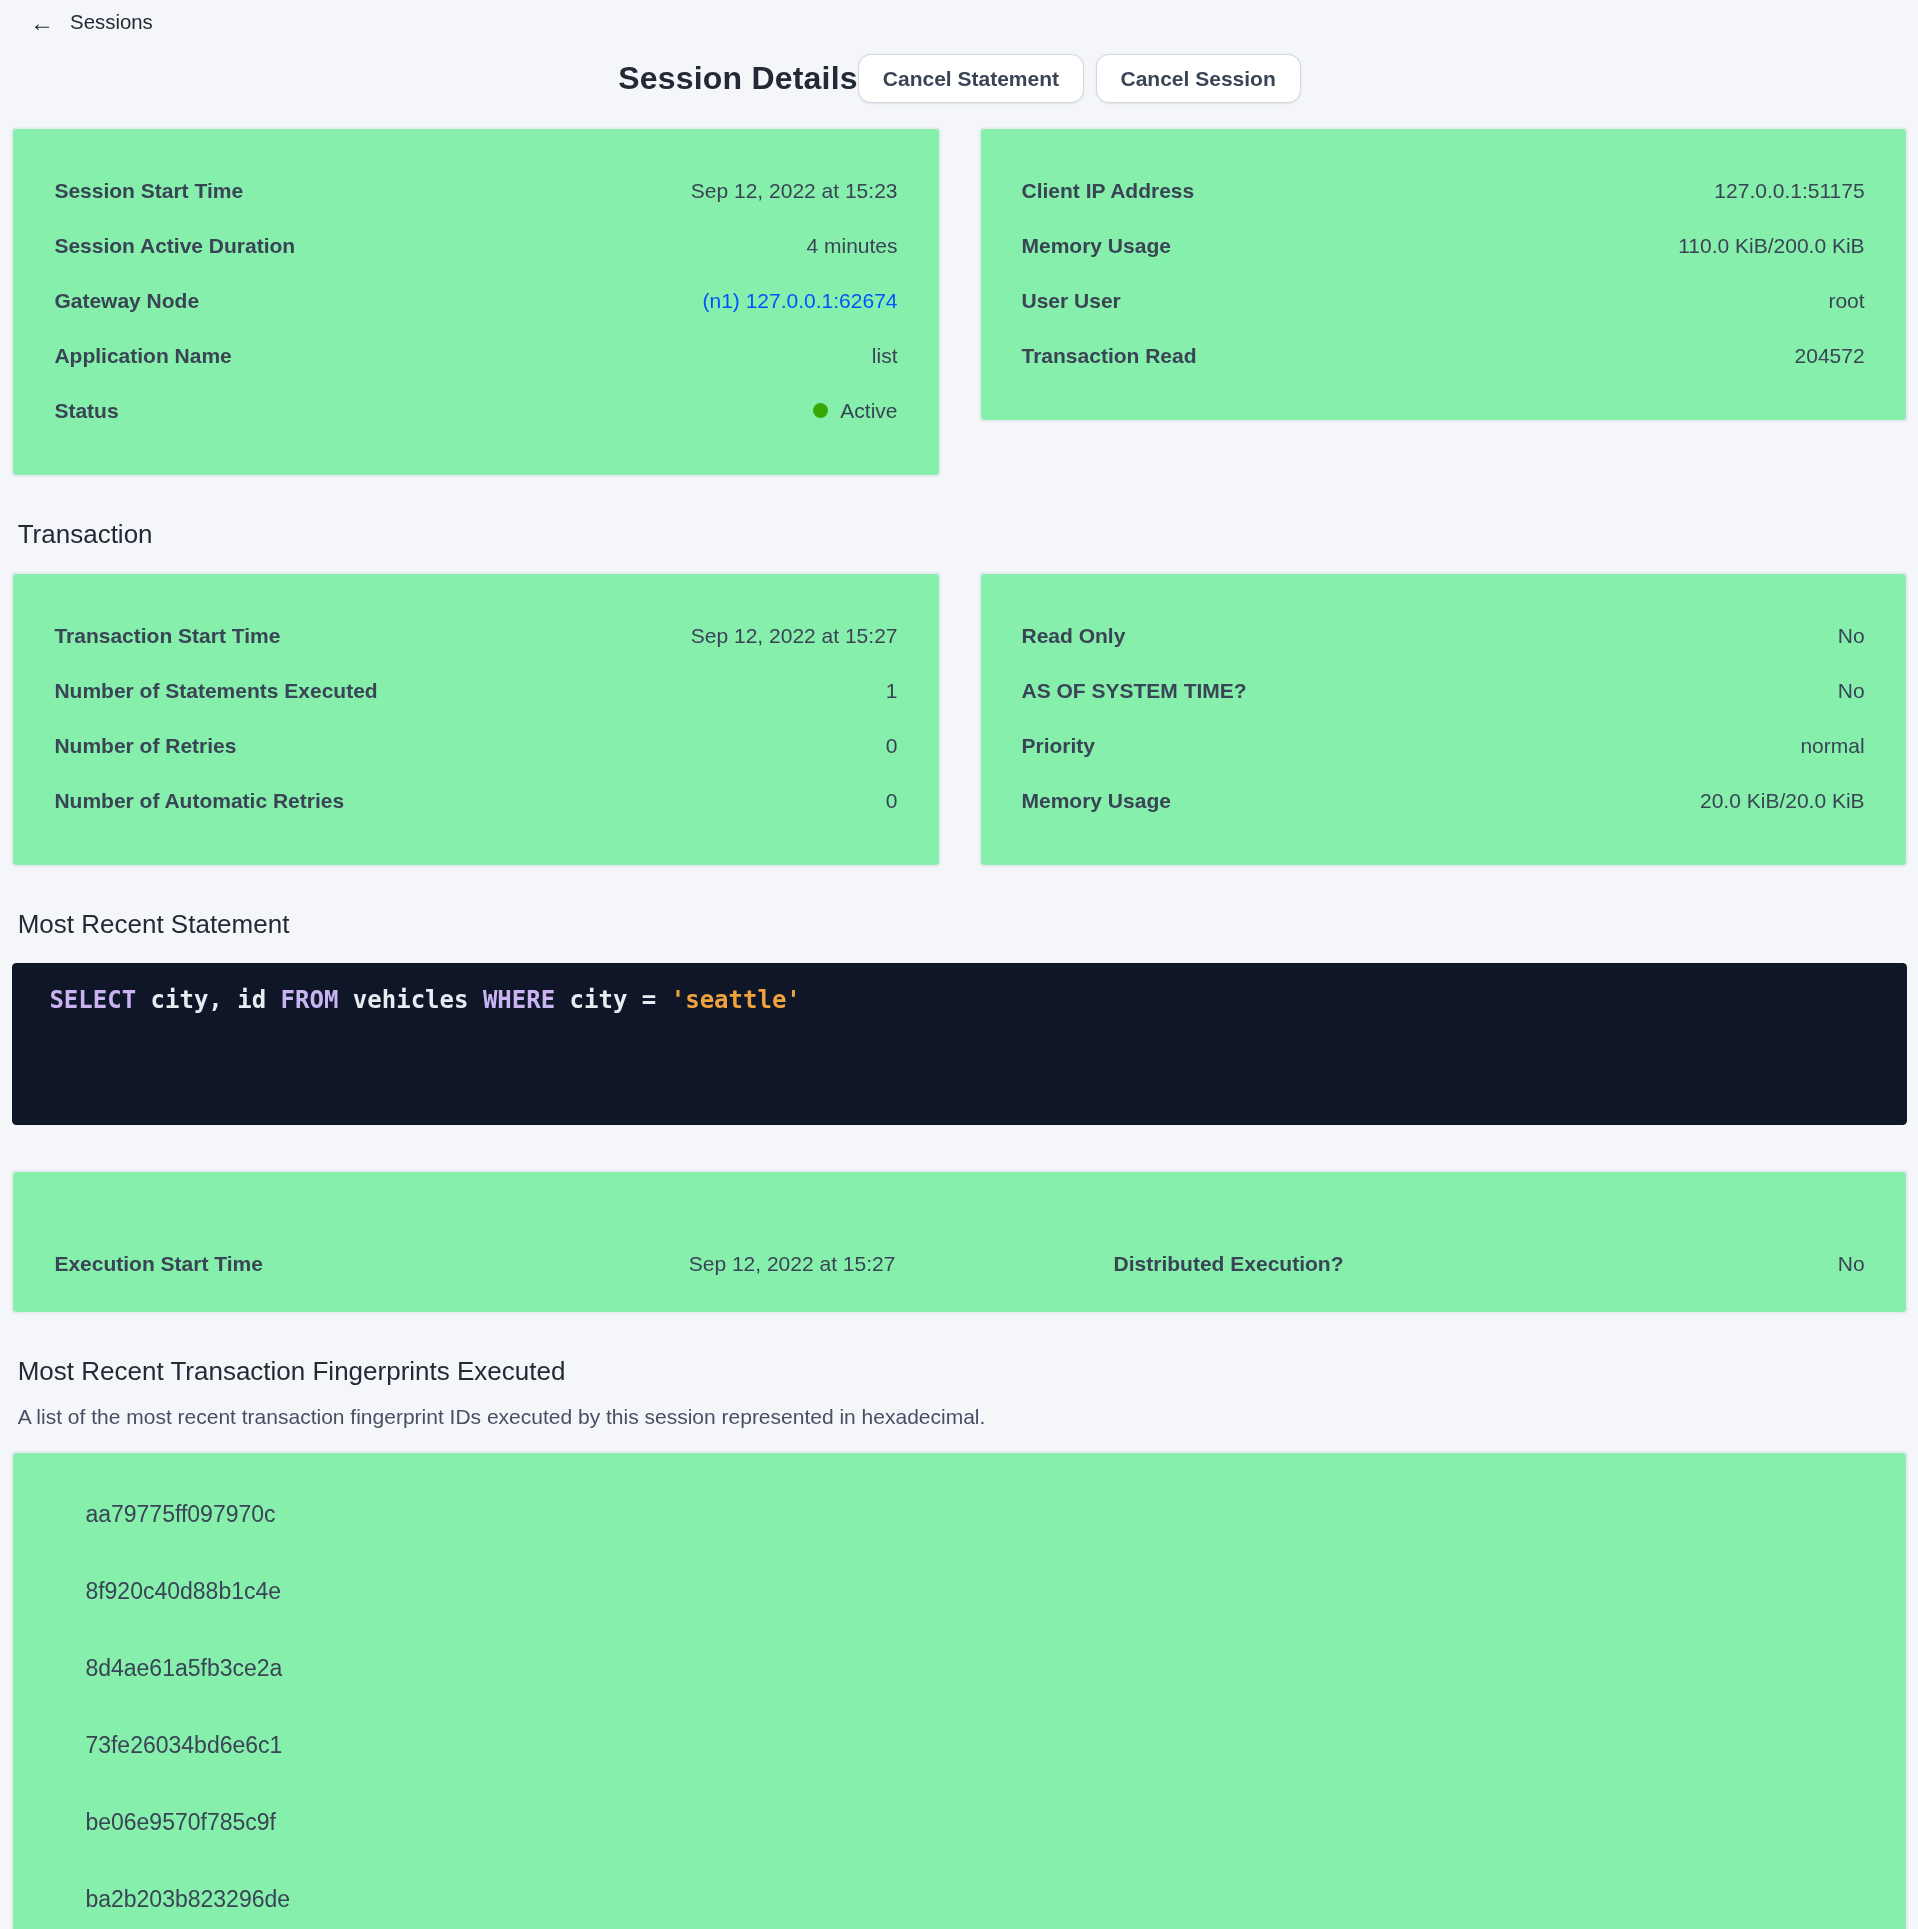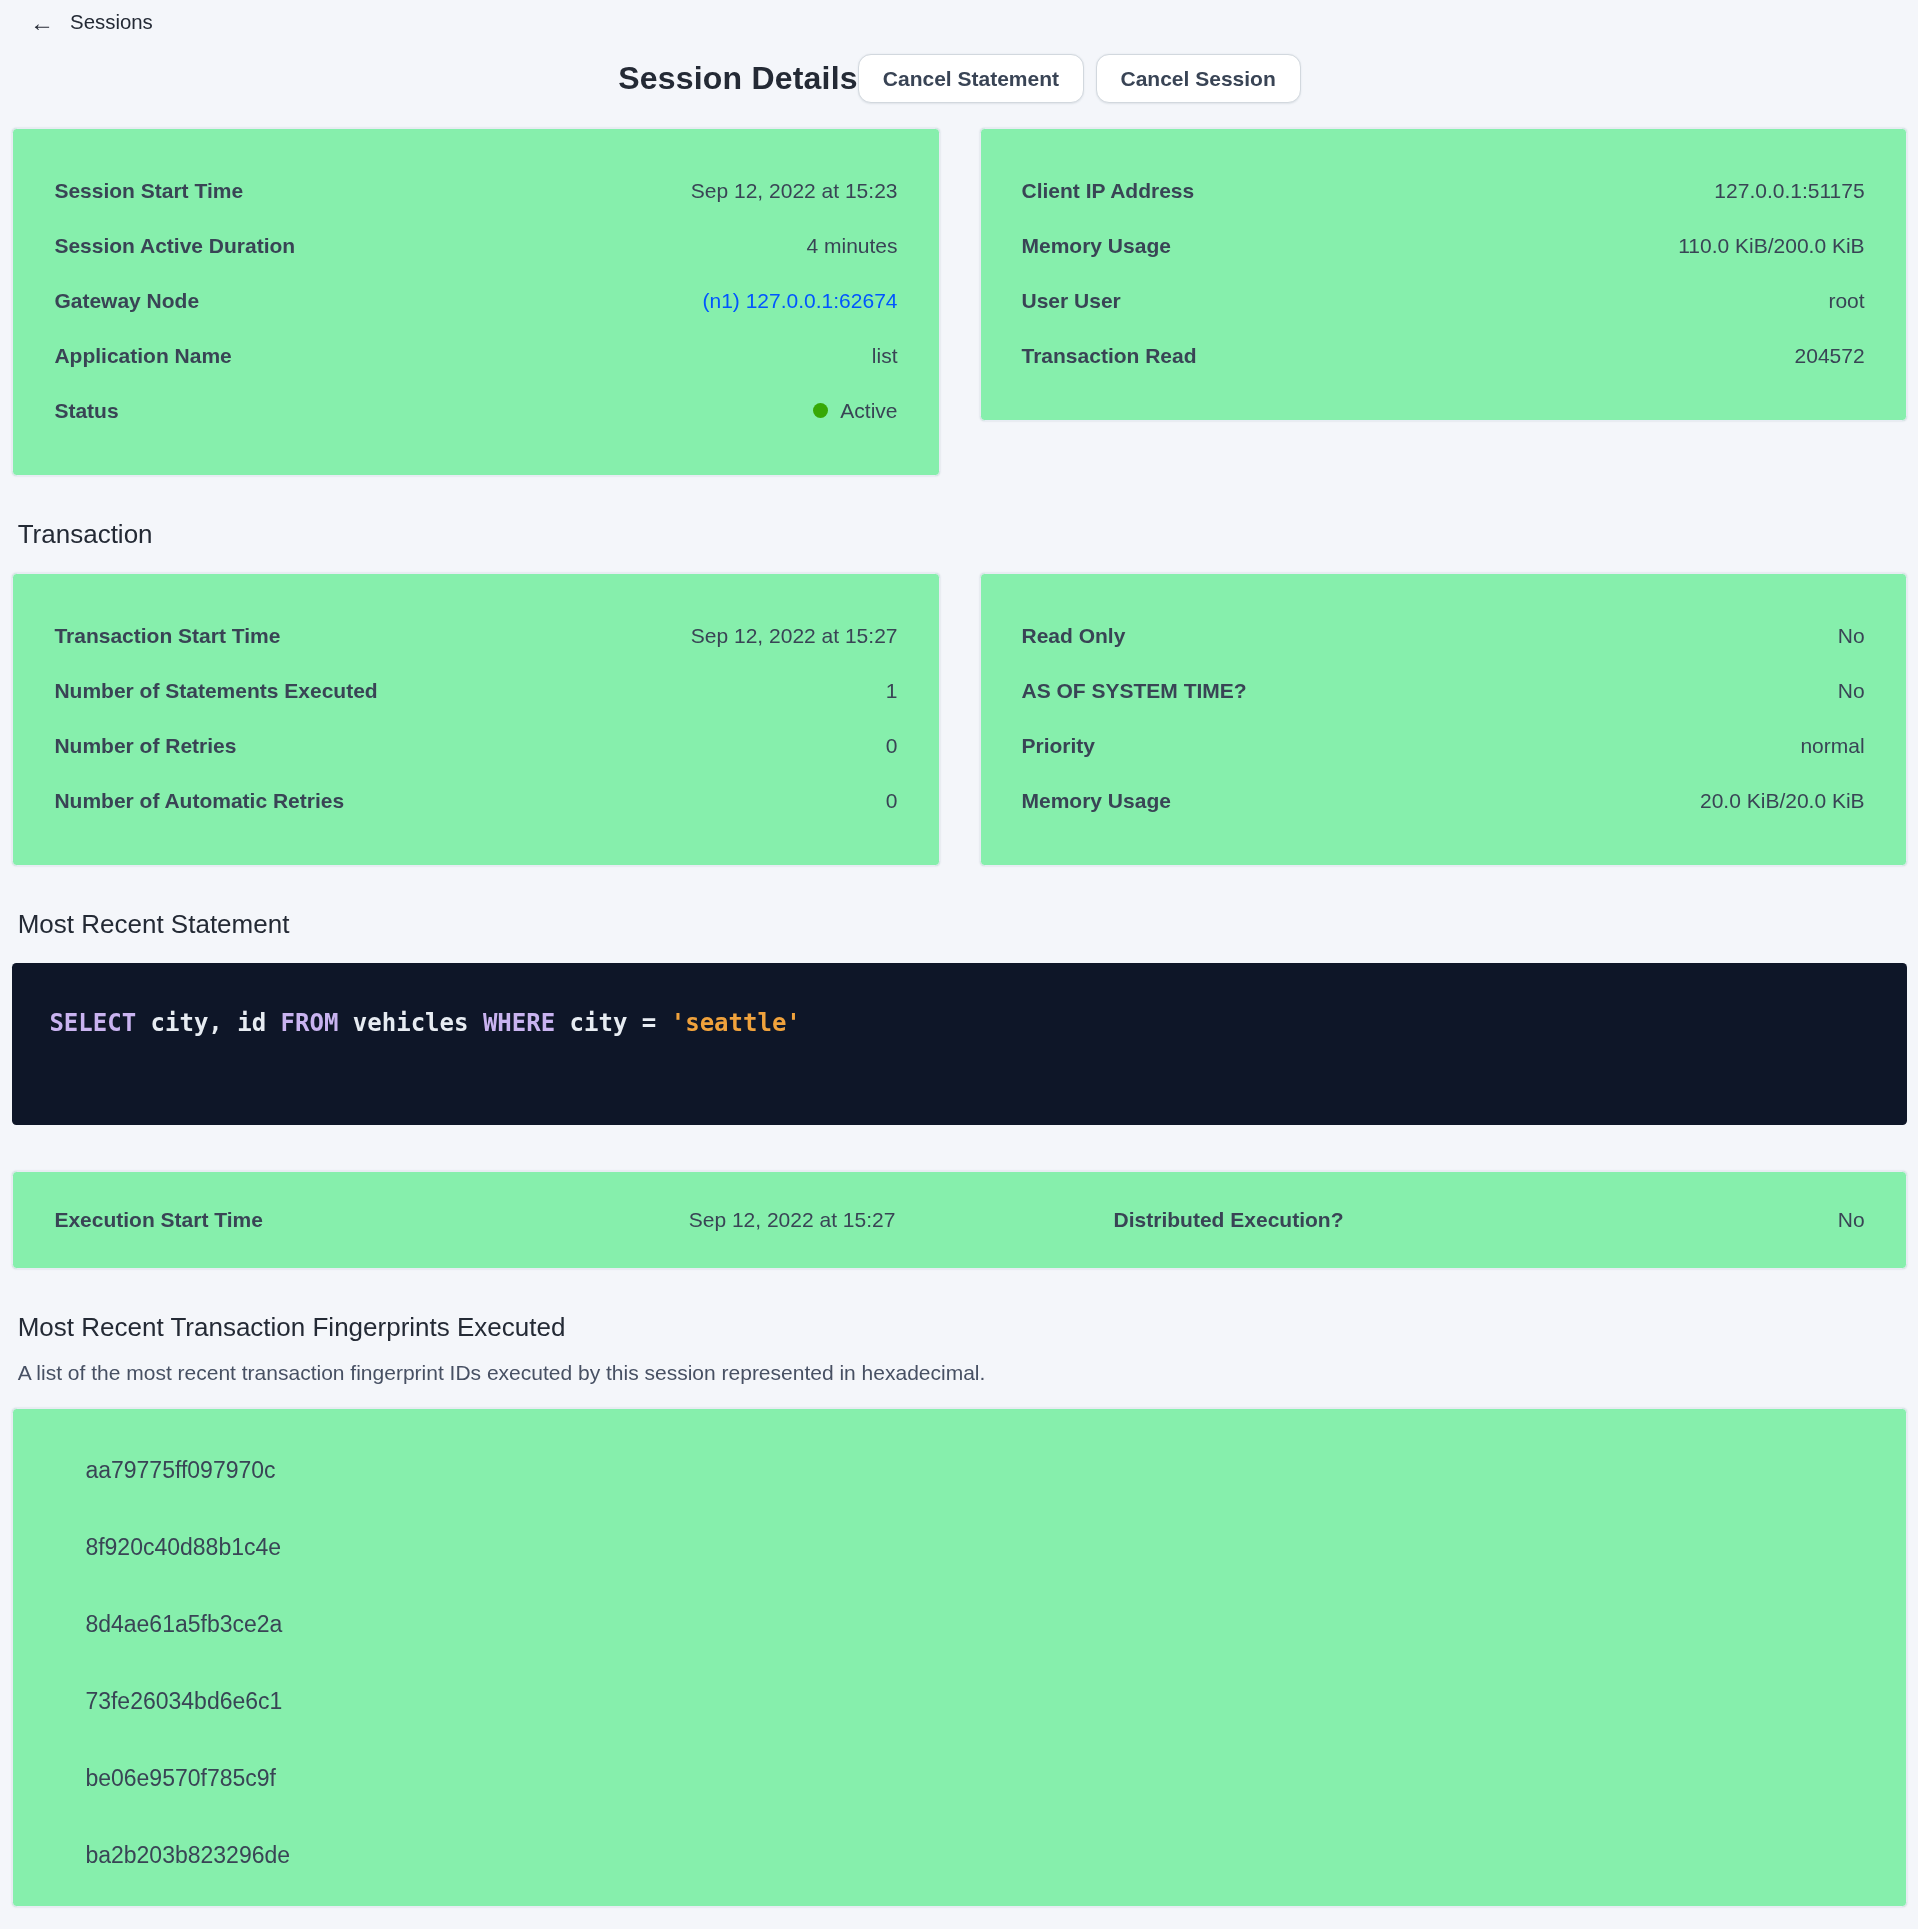--- a/index.html
+++ b/index.html
@@ -107,21 +107,21 @@
     color: #475063;
     margin: -5.3px 0 23px 5.3px;
   }
 
   
   .code-block {
     margin-top: 21px;
     background: #0e1628;
     border-radius: 4.4px;
     height: 162px;
-    padding: 45px 37px;
+    padding: 22px 37px;
     width: 100%;
   }
   .code-line {
     font-family: "DejaVu Sans Mono", monospace;
     font-size: 24px;
     font-weight: 700;
     white-space: pre;
     line-height: 1.3;
   }
   .tok-kw { color: #c9b3f0; }
@@ -130,20 +130,21 @@
 
   
   .exec-card { margin-top: 46px; }
   .exec-grid {
     display: grid;
     grid-template-columns: 841px 751px;
     justify-content: space-between;
     padding: 0 41px;
     height: 96px;
     align-items: center;
+    margin-top: 44px;
   }
   .exec-col { display: flex; justify-content: space-between; align-items: center; font-size: 21px; }
 
   
   .fingerprints-card { margin-top: 3.5px; padding: 23px 0 12.4px 0; }
   .fingerprint-row {
     height: 77px;
     display: flex;
     align-items: center;
     padding-left: 72px;

